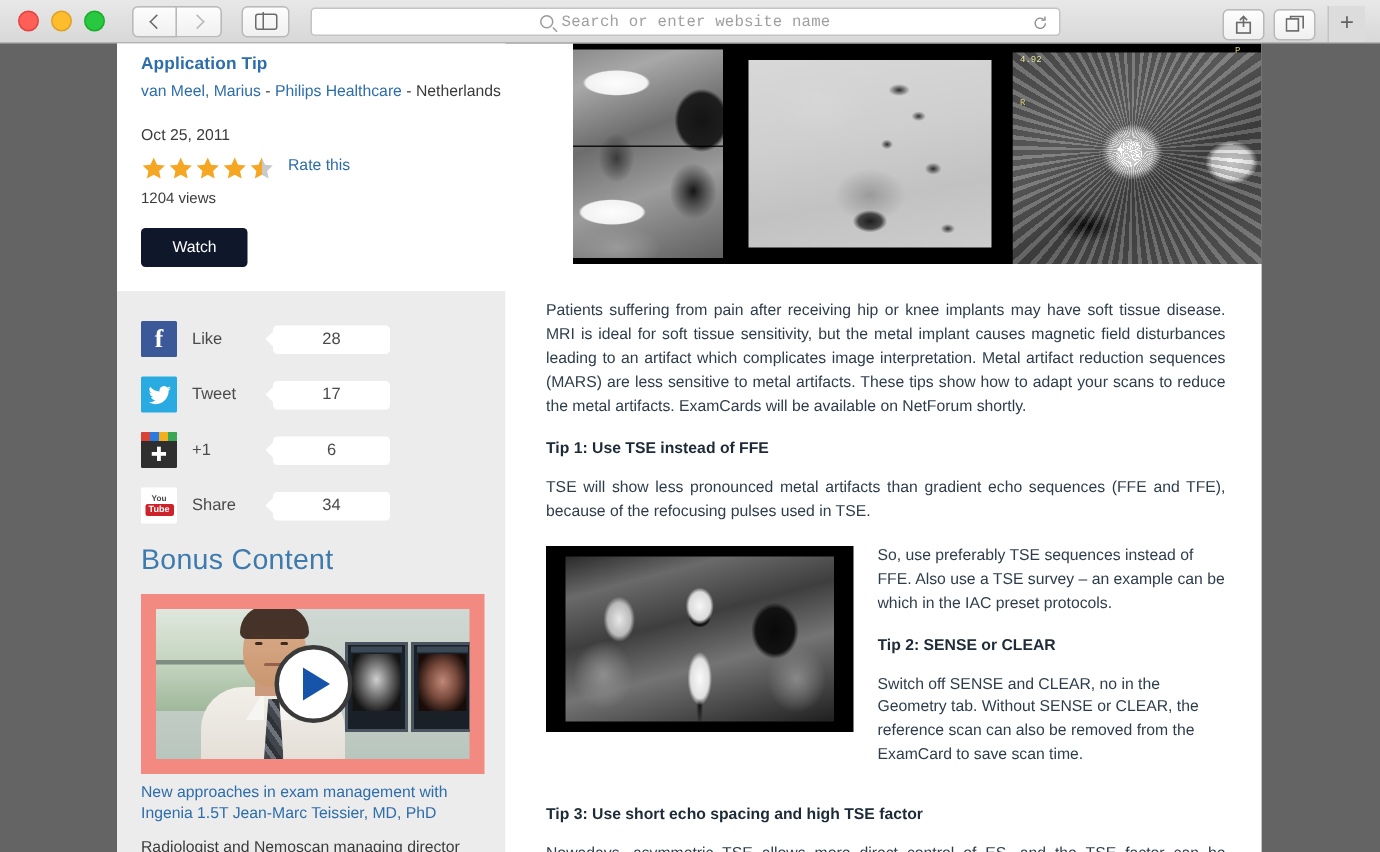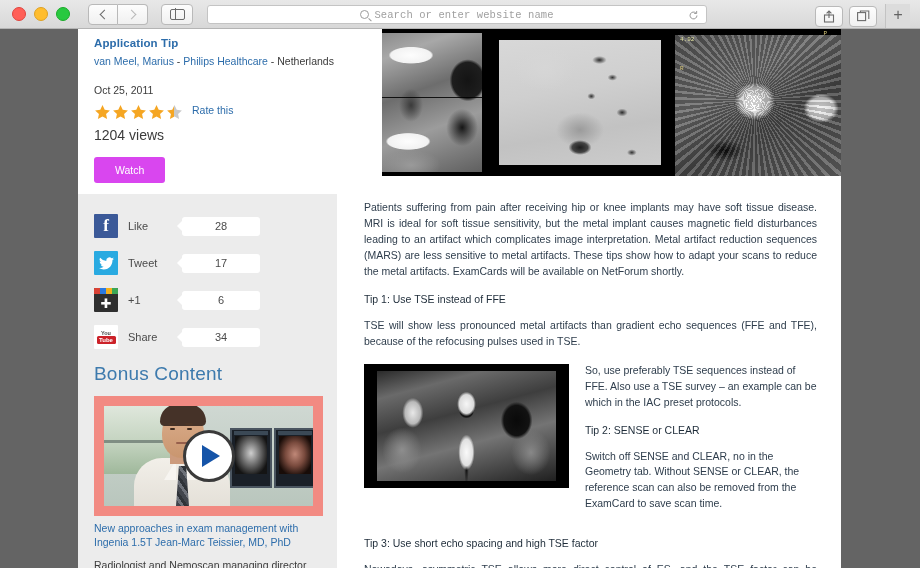--- a/index.html
+++ b/index.html
@@ -267,27 +267,27 @@
     margin-bottom: 6px;
   }
   .stars { display: flex; gap: 1px; }
   .star { width: 17px; height: 17px; display: block; }
   .rate-this {
     font-size: 10.5px;
     color: #2d6dab;
     text-decoration: none;
   }
   .views {
-    font-size: 14px;
+    font-size: 10px;
     color: #3b3b3b;
     margin-bottom: 14px;
   }
   .watch-btn {
     display: inline-block;
-    background: #d946ef;
+    background: #0f172a;
     color: #fff;
     font-size: 10.5px;
     padding: 7px 21px;
     border: none;
     border-radius: 3px;
     cursor: pointer;
     font-family: inherit;
   }
 
   
@@ -536,21 +536,21 @@
   }
   .art-p {
     font-size: 10.5px;
     color: #2e3d4c;
     line-height: 1.52;
     margin: 0 0 13px 0;
     text-align: justify;
   }
   .art-h {
     font-size: 10.5px;
-    font-weight: normal;
+    font-weight: bold;
     color: #1d2b38;
     margin: 0 0 13px 0;
   }
   .float-wrap { overflow: hidden; margin-bottom: 12px; }
   .art-img {
     float: left;
     width: 205px; height: 124px;
     margin: 1px 16px 6px 0;
     background: #000;
     position: relative;

